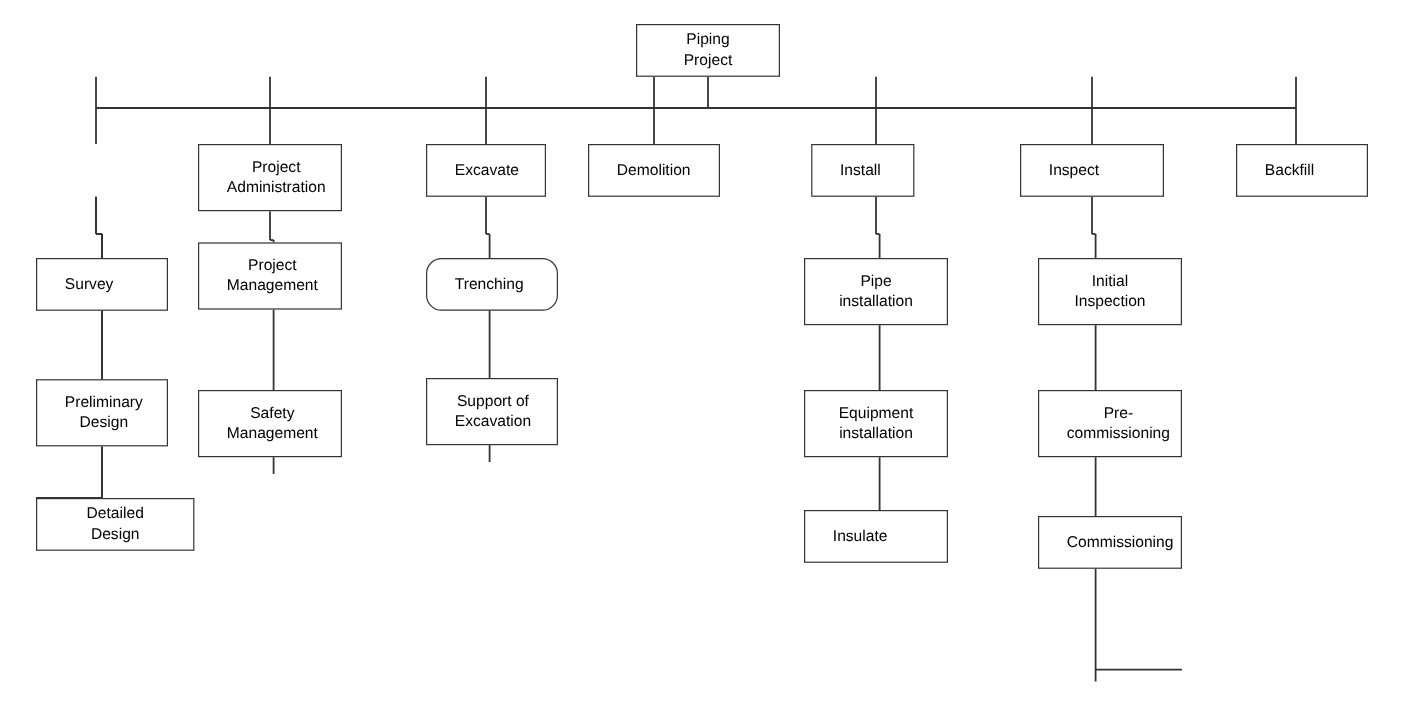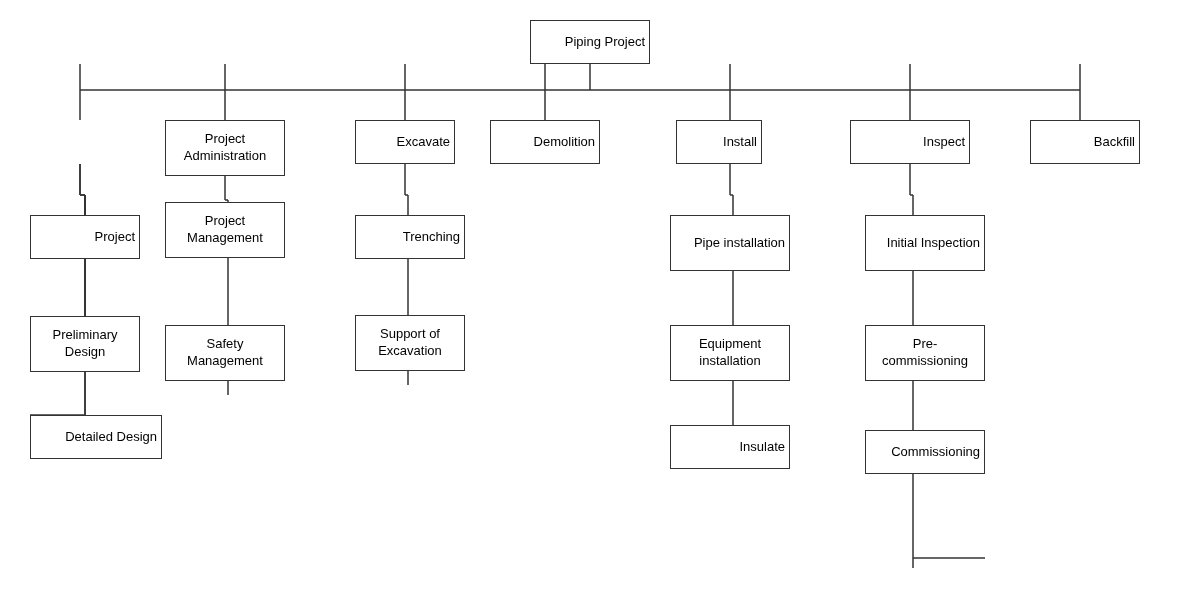--- a/index.html
+++ b/index.html
@@ -22,23 +22,23 @@
       width: 1185px;
       height: 605px;
       pointer-events: none;
     }
     .node {
       position: absolute;
       border: 1.5px solid #333;
       background: #fff;
       display: flex;
       align-items: center;
-      justify-content: flex-end;
+      justify-content: flex-start;
       text-align: center;
-      padding: 4px 4px;
+      padding: 4px 23px;
       line-height: 1.3;
     }
   </style>
 </head>
 <body>
 
 <div class="chart-container">
   <svg class="connectors">
 
     <line x1="80" y1="64" x2="80" y2="90" stroke="#333" stroke-width="1.5"></line>
@@ -120,37 +120,37 @@
     <span>Install</span>
   </div>
   <div class="node" style="left:850px;top:120px;width:120px;height:44px;">
     <span>Inspect</span>
   </div>
   <div class="node" style="left:1030px;top:120px;width:110px;height:44px;">
     <span>Backfill</span>
   </div>
 
   <div class="node" style="left:30px;top:215px;width:110px;height:44px;">
-    <span>Project</span>
+    <span>Survey</span>
   </div>
   <div class="node" style="left:30px;top:316px;width:110px;height:56px;">
     <span>Preliminary Design</span>
   </div>
   <div class="node" style="left:30px;top:415px;width:132px;height:44px;">
     <span>Detailed Design</span>
   </div>
 
   <div class="node" style="left:165px;top:202px;width:120px;height:56px;">
     <span>Project Management</span>
   </div>
   <div class="node" style="left:165px;top:325px;width:120px;height:56px;">
     <span>Safety Management</span>
   </div>
 
-  <div class="node" style="left:355px;top:215px;width:110px;height:44px;">
+  <div class="node" style="left:355px;top:215px;width:110px;height:44px;border-radius:13px;">
     <span>Trenching</span>
   </div>
   <div class="node" style="left:355px;top:315px;width:110px;height:56px;">
     <span>Support of Excavation</span>
   </div>
 
   <div class="node" style="left:670px;top:215px;width:120px;height:56px;">
     <span>Pipe installation</span>
   </div>
   <div class="node" style="left:670px;top:325px;width:120px;height:56px;">

